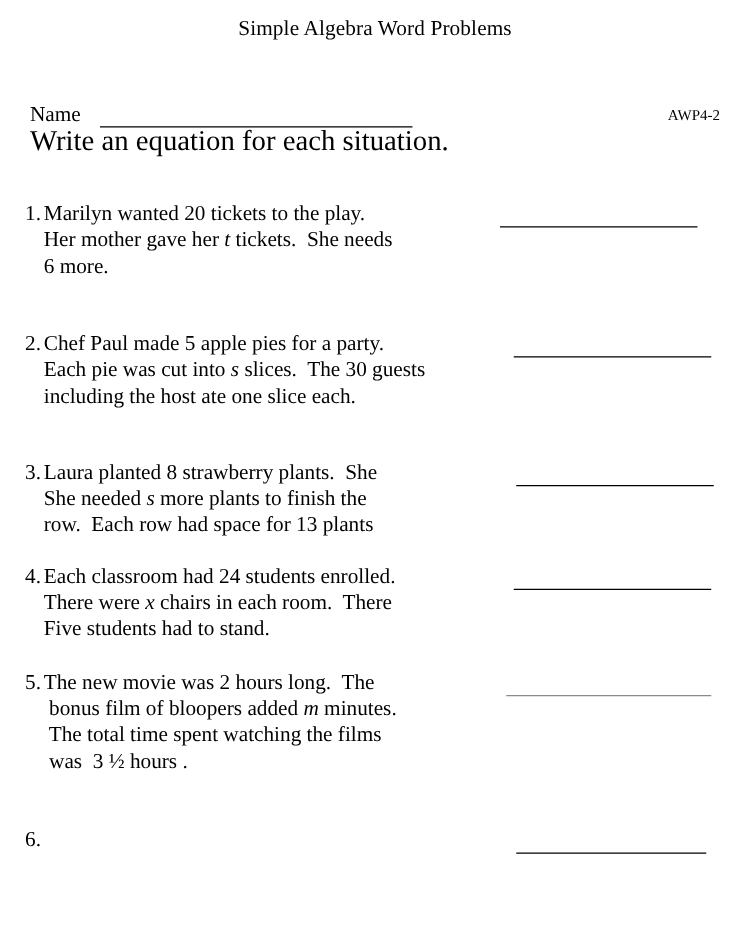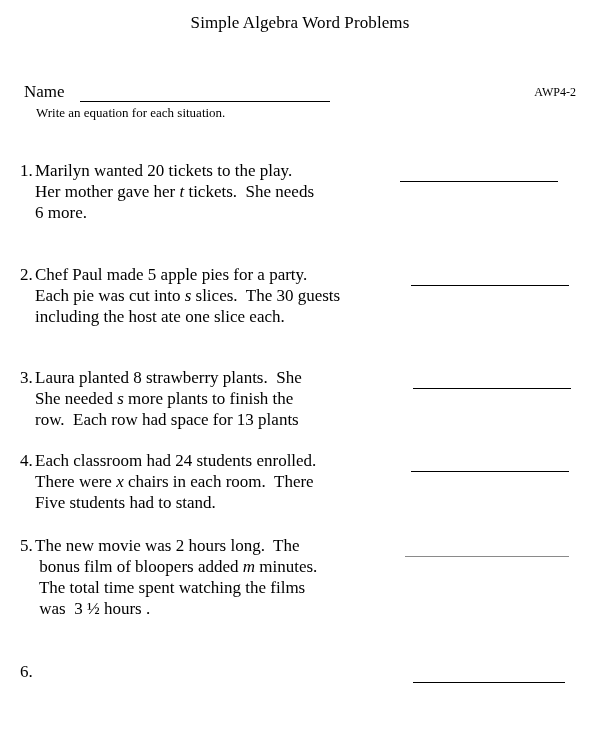--- a/index.html
+++ b/index.html
@@ -57,22 +57,22 @@
     right: 0;
     top: 0;
     font-size: 12px;
     line-height: 22px;
   }
 
   
   .instruction {
     position: absolute;
     top: 102px;
-    left: 36px;
-    font-size: 13px;
+    left: 24px;
+    font-size: 23px;
     line-height: 22px;
   }
 
   
   .problems {
     position: absolute;
     top: 160px;
     left: 0;
     width: 600px;
   }

